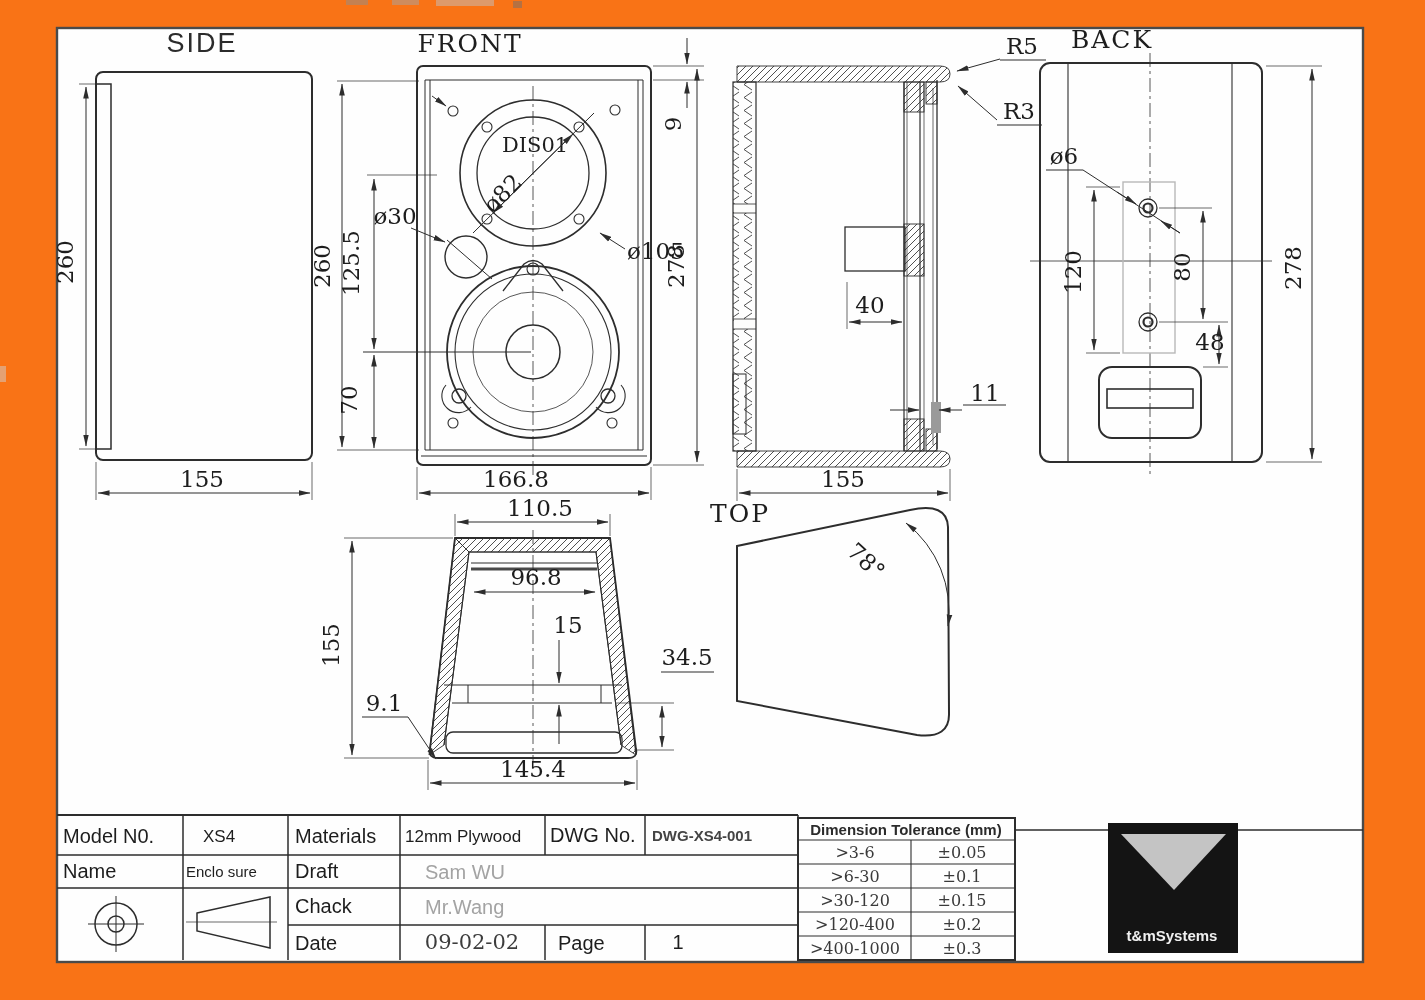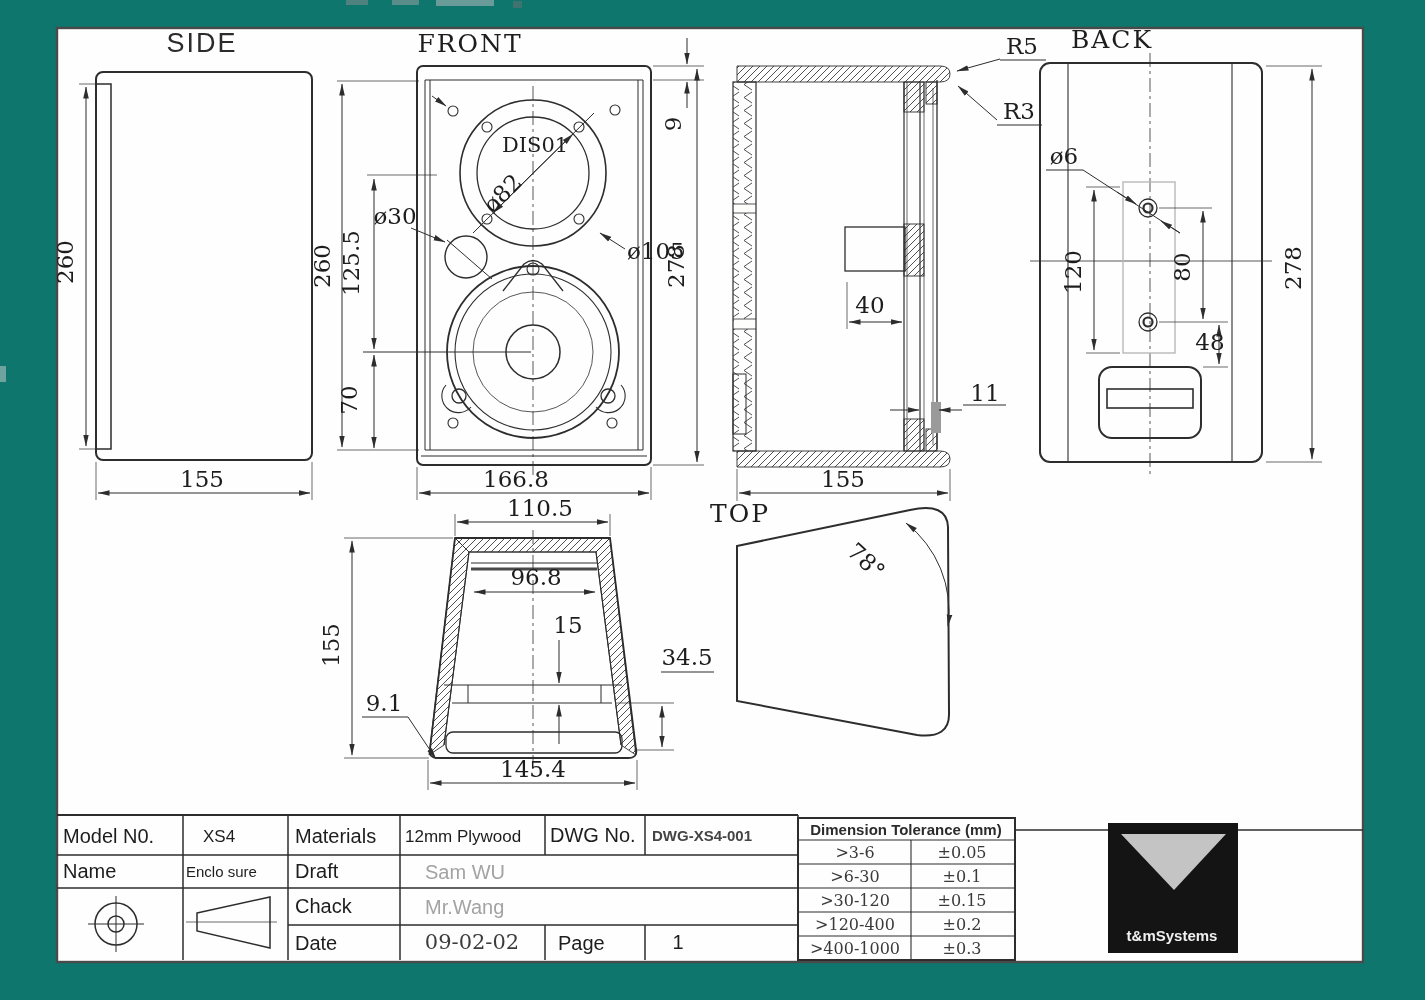--- a/index.html
+++ b/index.html
@@ -1,16 +1,16 @@
 <!DOCTYPE html>
 <html><head>
 <meta charset="utf-8">
 <style>
   html,body{margin:0;padding:0;background:#ffffff;}
-  #page{position:relative;width:1425px;height:1000px;background:#0f766e;overflow:hidden;
+  #page{position:relative;width:1425px;height:1000px;background:#f97316;overflow:hidden;
         font-family:"Liberation Sans",sans-serif;}
   svg{position:absolute;left:0;top:0;}
   .ln{stroke:#2d2d2d;fill:none;}
   .lw2{stroke-width:2;} .lw18{stroke-width:1.8;} .lw15{stroke-width:1.5;} .lw13{stroke-width:1.3;}
   .lw11{stroke-width:1.1;} .lw1{stroke-width:1;} .lw08{stroke-width:.8;} .lw07{stroke-width:.7;}
   .dimln{stroke:#2d2d2d;stroke-width:1;fill:none;}
   .ext{stroke:#2d2d2d;stroke-width:.7;fill:none;}
   .cl{stroke:#2d2d2d;stroke-width:.8;fill:none;stroke-dasharray:14 4 3 4;}
   .hatchfill{fill:url(#hatch45);stroke:#2d2d2d;stroke-width:.9;}
   .herrfill{fill:url(#herr);stroke:#2d2d2d;stroke-width:1.2;}

